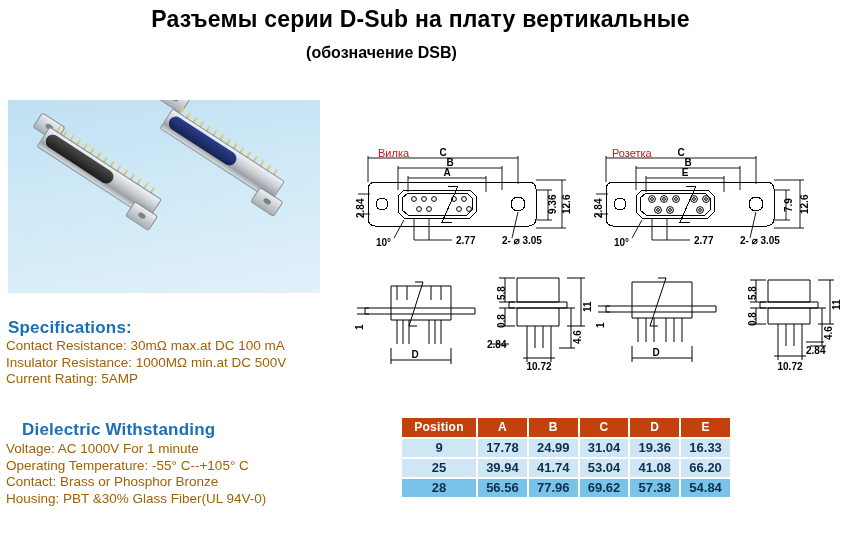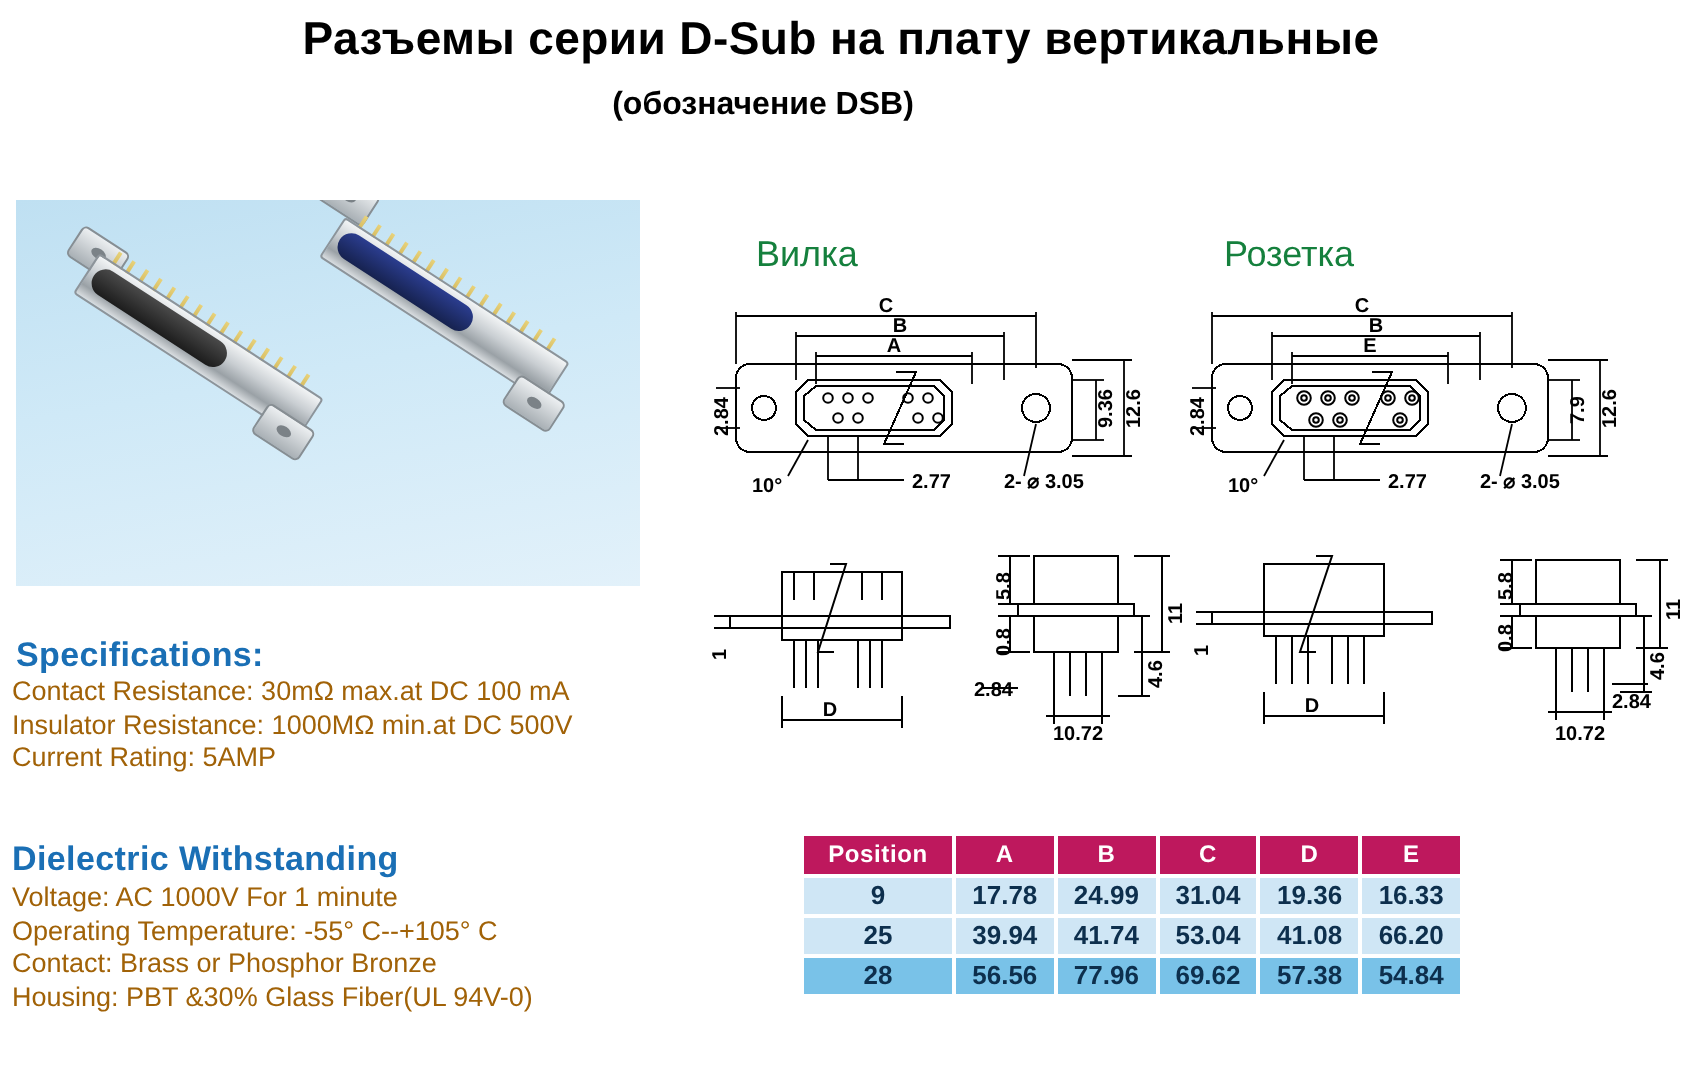--- a/index.html
+++ b/index.html
@@ -56,37 +56,37 @@
     border-radius:50%;background:#6f7binherit;background:#7b8287;
   }
 
   
   .headblue{
     font-size:17px;font-weight:bold;color:#1a6fb5;letter-spacing:.2px;
   }
   .spline{font-size:13.5px;line-height:16.5px;color:#a16207;white-space:nowrap;}
   #specHead{left:8px;top:318px;}
   #specBody{left:6px;top:338px;}
-  #dielHead{left:6px;top:420px;}
+  #dielHead{left:22px;top:420px;}
   #dielBody{left:6px;top:441px;}
 
   
-  .drawlabel{font-size:18px;color:#15803d;}
+  .drawlabel{font-size:11px;color:#b91c1c;margin-top:30px;}
   #lblPlug{left:378px;top:117px;}
   #lblSocket{left:612px;top:117px;}
 
   
   .dwg{position:absolute;}
   .dwg svg{display:block;}
 
   
   #tbl{left:400px;top:416px;width:332px;}
   #tbl table{border-collapse:separate;border-spacing:2px;width:100%;}
   #tbl th{
-    background:#be185d;color:#ffffff;font-size:12px;font-weight:bold;
+    background:#c2410c;color:#ffffff;font-size:12px;font-weight:bold;
     text-align:center;padding:2px 0 3px;letter-spacing:.3px;
   }
   #tbl td{
     text-align:center;font-size:13px;font-weight:bold;color:#0d2f4d;
     padding:1px 0 2px;
   }
   #tbl tr.odd td{background:#cfe6f5;}
   #tbl tr.even td{background:#79c2e8;}
   #tbl td.pos{font-size:13px;}
   #tbl col.cpos{width:74px;}

